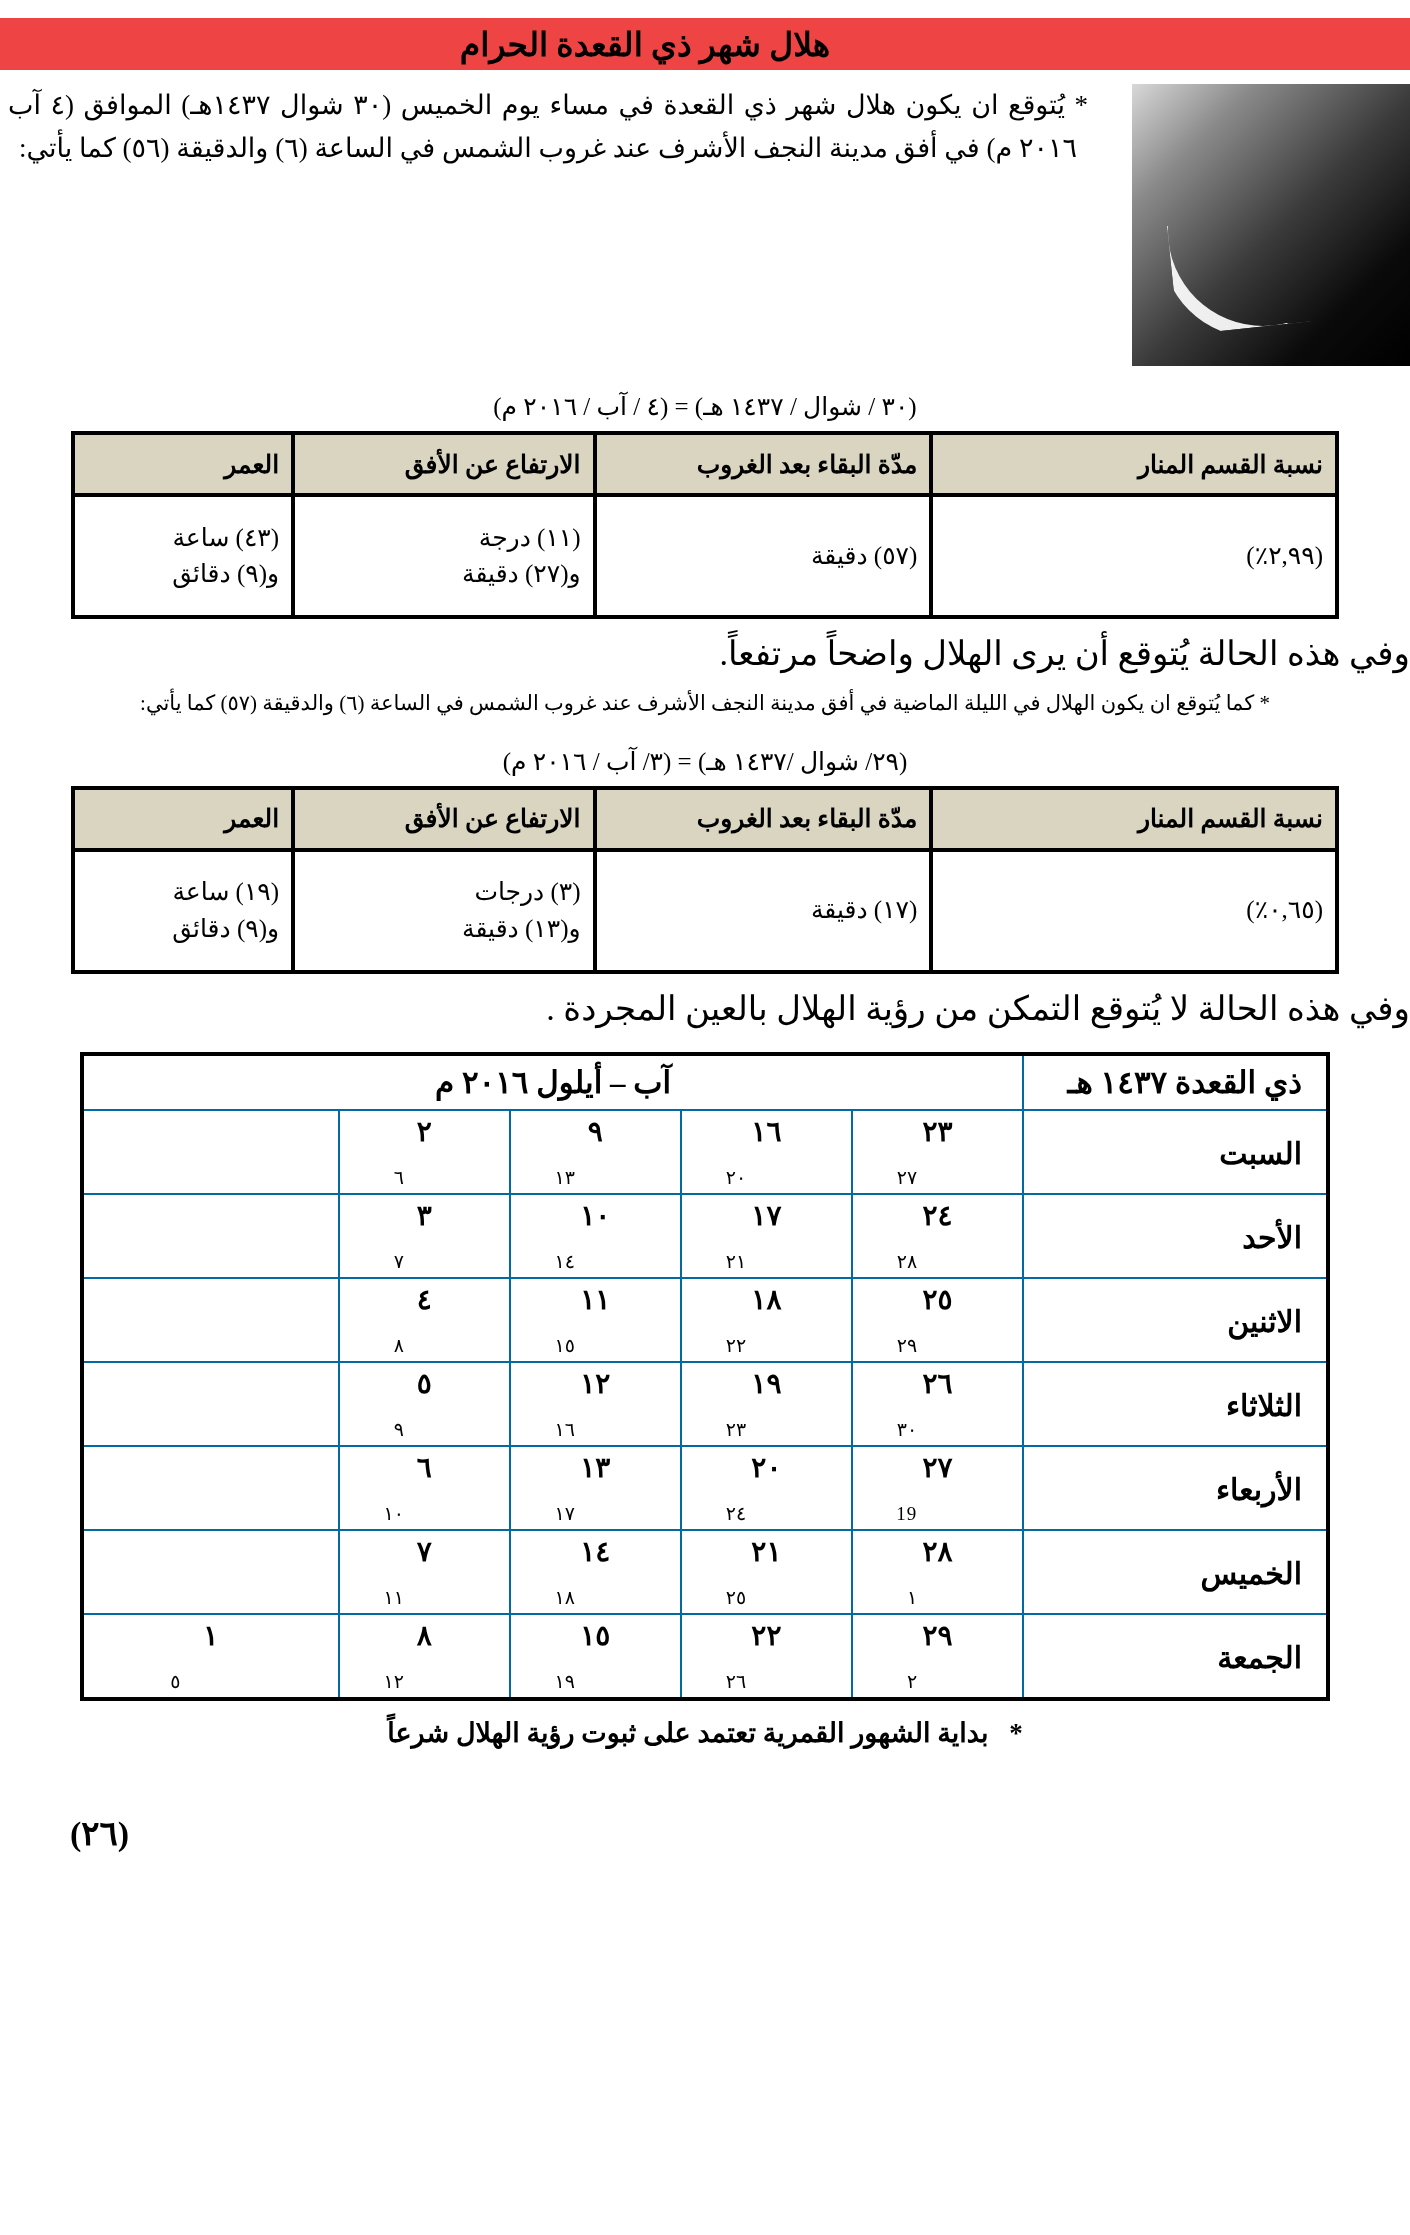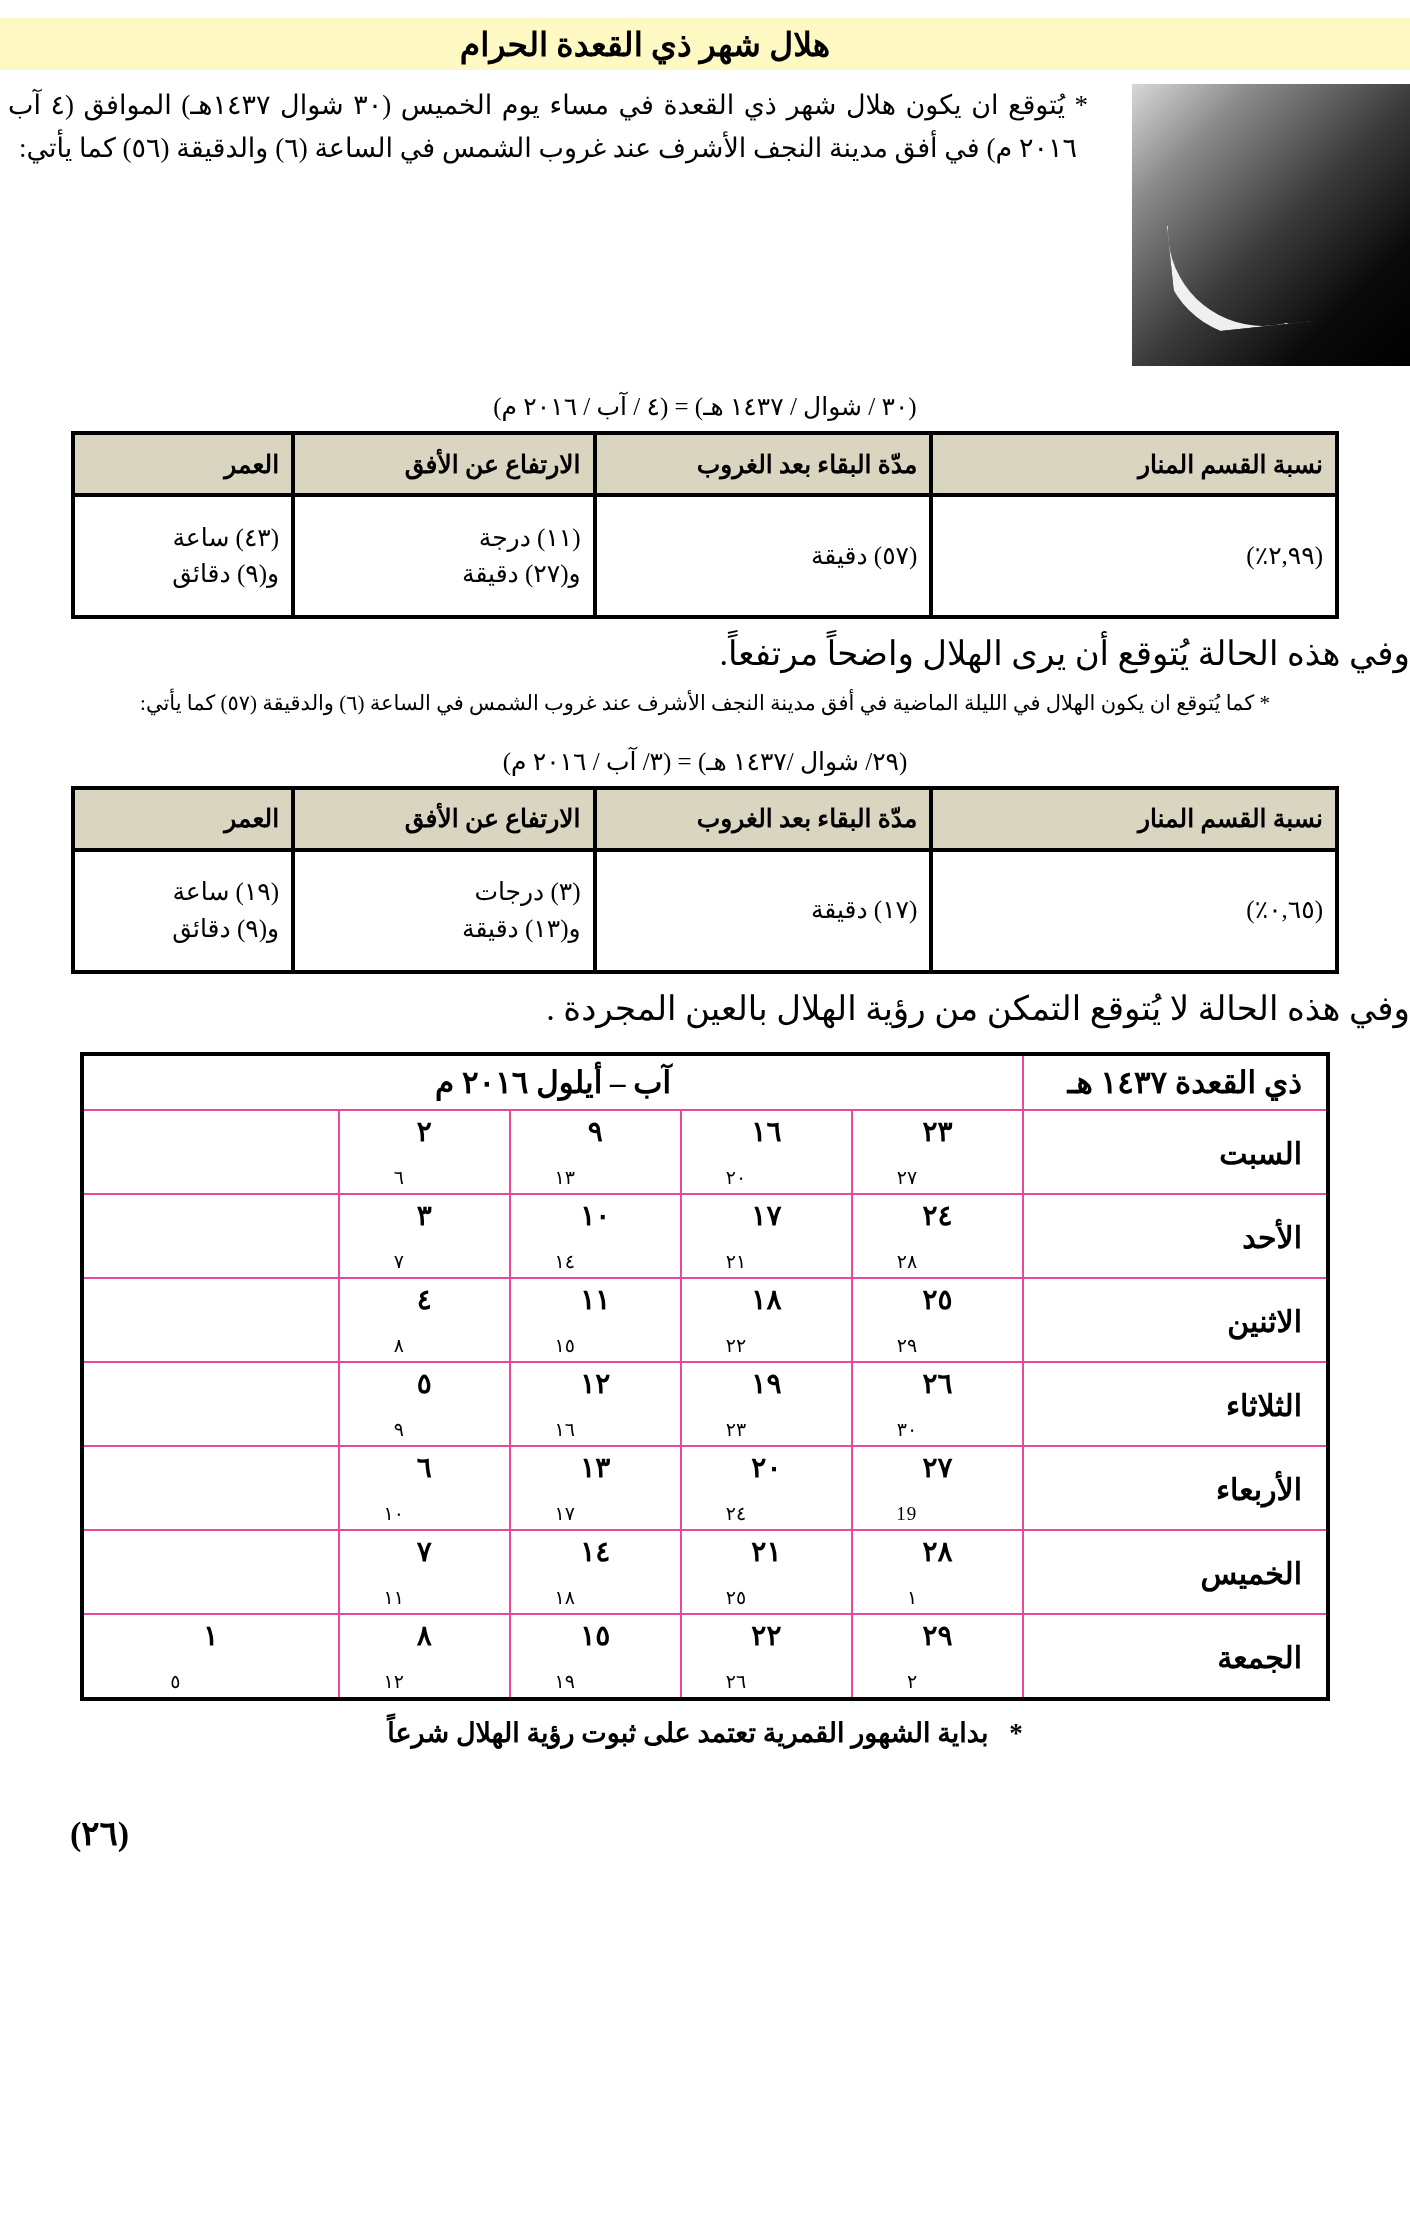--- a/index.html
+++ b/index.html
@@ -7,21 +7,21 @@
     width:1410px;
     font-family:"Liberation Serif","DejaVu Serif",serif;
     color:#000;
     -webkit-font-smoothing:none;
   }
   .page{width:1410px;position:relative;background:#fff;}
 
   
   .title-band{
     margin:18px 0 0 0;
-    background:#fef9c3;
+    background:#ef4444;
     height:52px;
     display:flex;
     align-items:center;
     justify-content:center;
   }
   .title-band .title{
     font-size:33px;
     font-weight:bold;
     letter-spacing:0px;
     color:#000;
@@ -110,21 +110,21 @@
   }
 
   
   .cal-wrap{margin:24px auto 0 auto;width:1250px;}
   table.cal{
     border-collapse:collapse;
     width:100%;
     direction:rtl;
     border:4px solid #000;
   }
-  table.cal td{border:2px solid #ec4899;}
+  table.cal td{border:2px solid #0369a1;}
   .cal-head-h{
     font-size:31px;font-weight:bold;text-align:right;
     padding:8px 24px 8px 8px;width:270px;
   }
   .cal-head-g{
     font-size:31px;font-weight:bold;text-align:center;
     padding:8px;
   }
   .daycell{
     width:270px;

